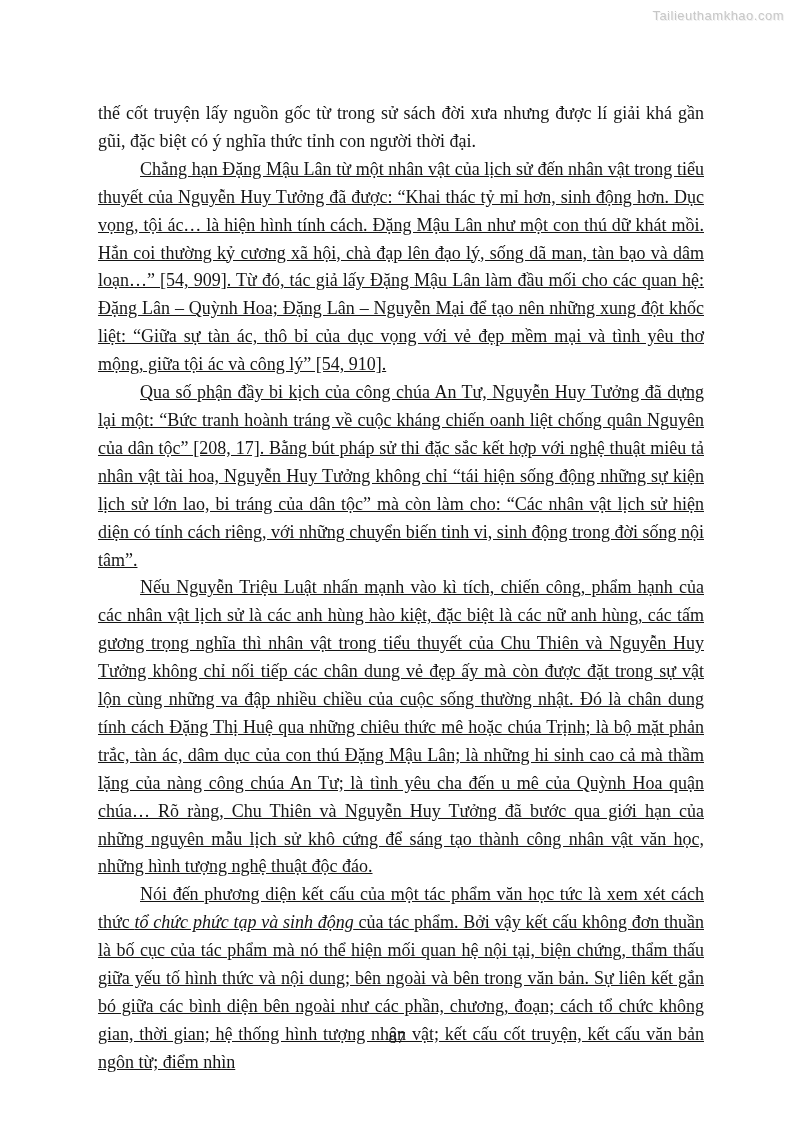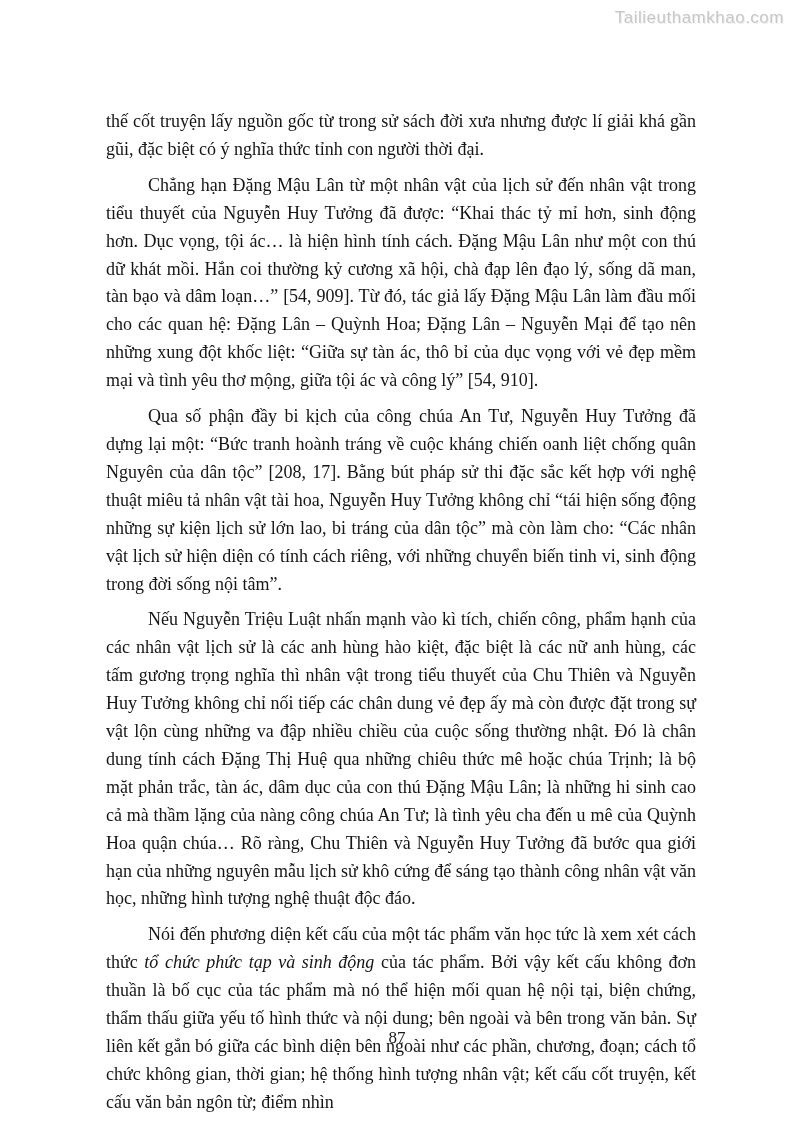--- a/index.html
+++ b/index.html
@@ -14,40 +14,41 @@
     background: #ffffff;
     overflow: hidden;
     font-family: "Liberation Serif", "DejaVu Serif", serif;
     color: #151515;
   }
   .watermark {
     position: absolute;
     top: 8px;
     right: 10px;
     font-family: "Liberation Sans", "DejaVu Sans", sans-serif;
-    font-size: 17px;
+    font-size: 13px;
     color: #c7c7c7;
     text-shadow: 1px 1px 0 #efefef;
     letter-spacing: 0.5px;
   }
   .content {
     position: absolute;
     left: 98px;
     top: 100px;
     width: 606px;
     font-size: 18px;
     line-height: 27.9px;
     text-align: justify;
   }
   .content p {
-    margin: 8px;
+    margin: 0;
     padding: 0;
   }
   p.indent {
     text-indent: 42px;
+    text-decoration: underline;
   }
   p.noindent {
     text-indent: 0;
   }
   p.heading-italic {
     font-style: italic;
     text-indent: 0;
     text-align: left;
   }
   .em {

